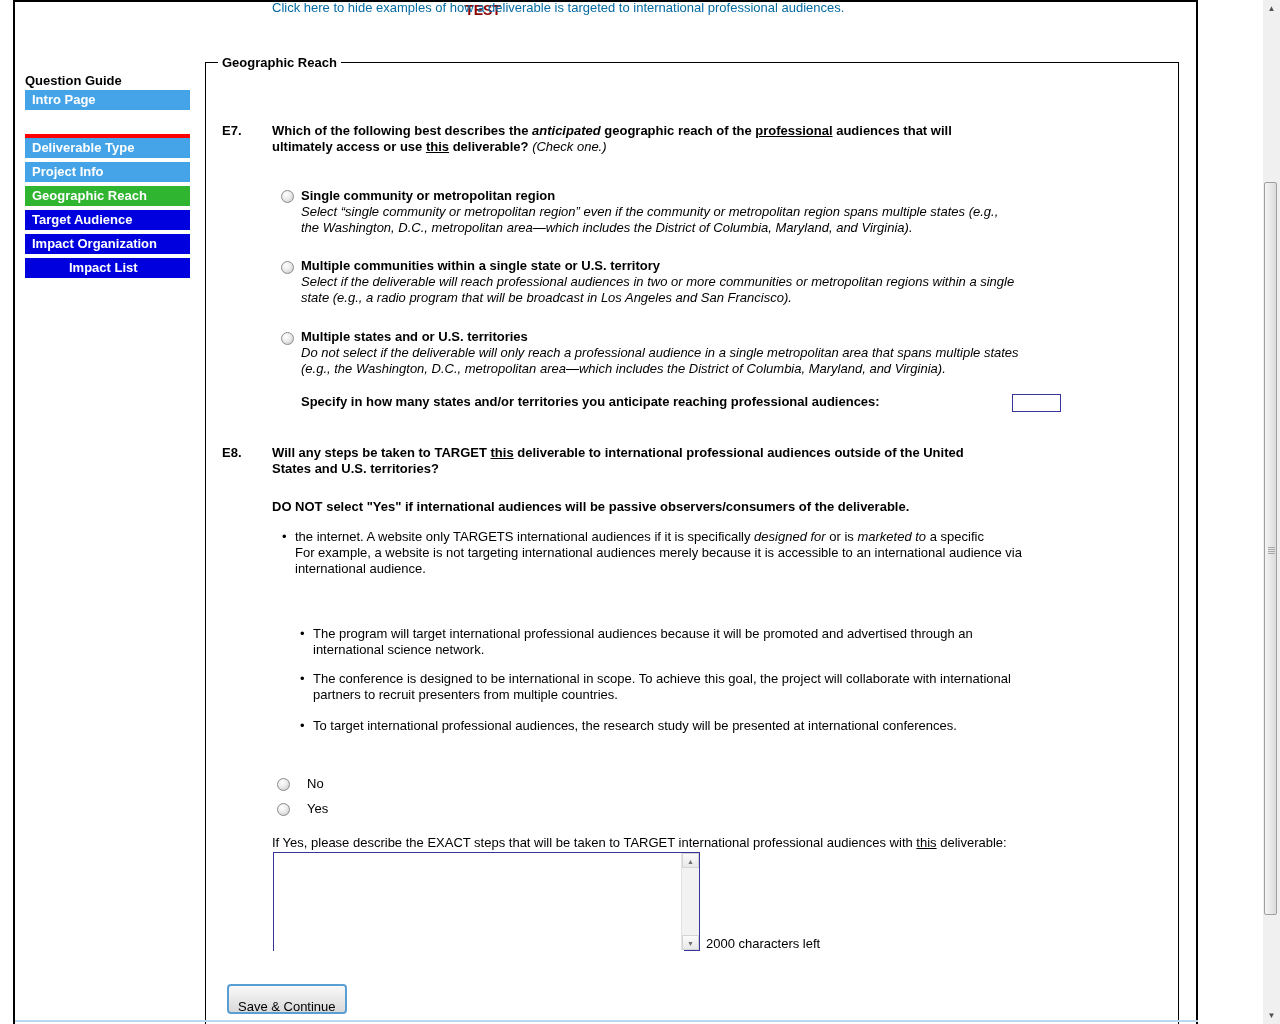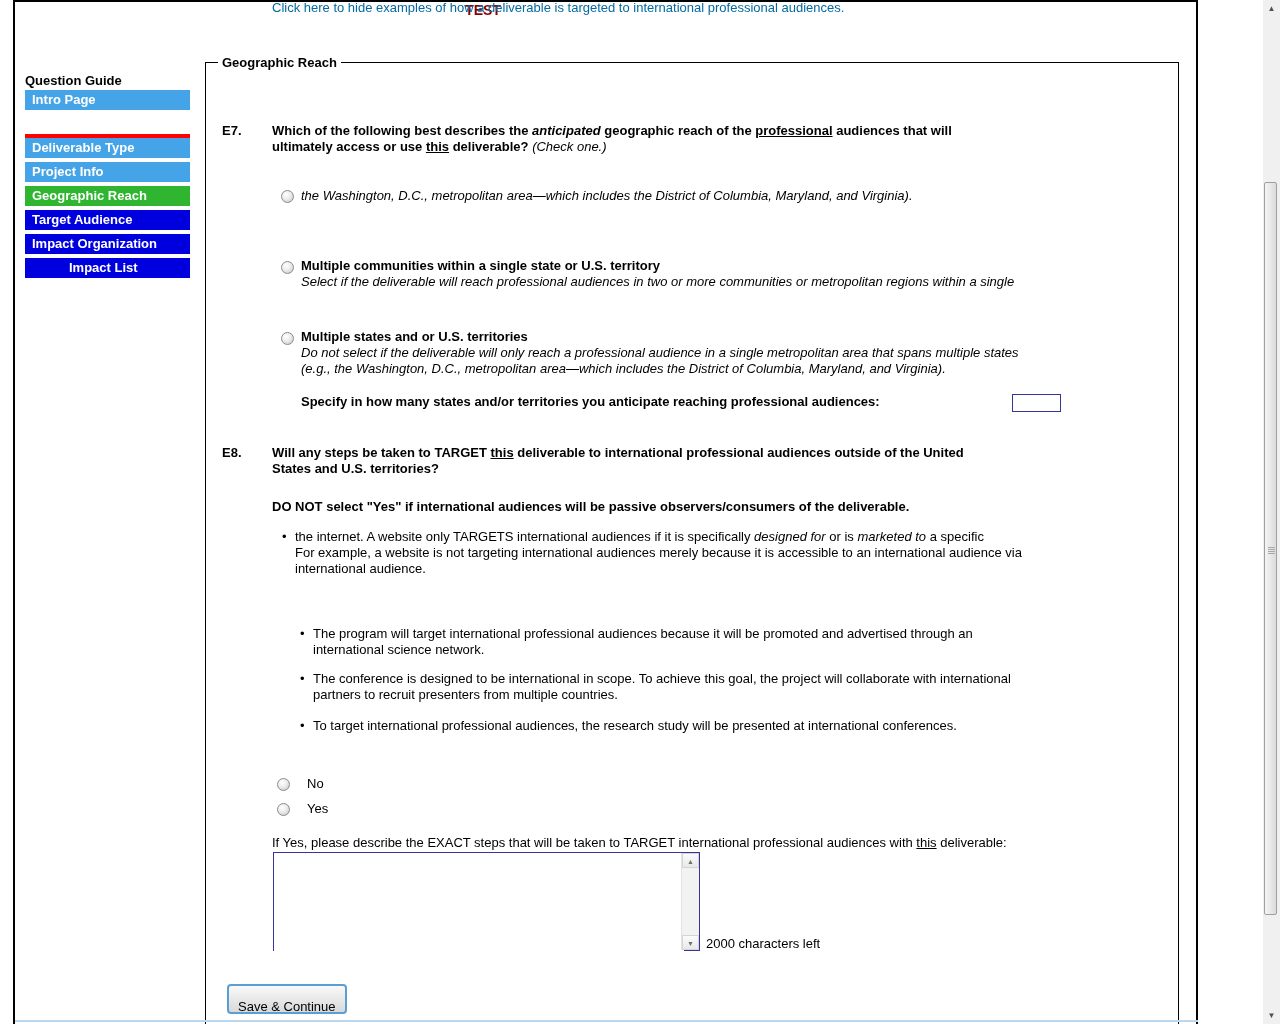--- a/index.html
+++ b/index.html
@@ -102,27 +102,30 @@
 </fieldset>
 
 <div class="abs qnum" style="top:123px">E7.</div>
 <div class="abs" style="left:272px;top:123px">
   <div class="qline"><span>Which of the following best describes the </span><span class="i">anticipated</span><span> geographic reach of the </span><span class="u">professional</span><span> audiences that will</span></div>
   <div class="qline"><span>ultimately access or use </span><span class="u">this</span><span> deliverable? </span><span class="i" style="font-weight:normal">(Check one.)</span></div>
 </div>
 
 <span class="abs radio" style="left:281px;top:190px"></span>
 <div class="abs opt-block" style="top:188px">
+  <div class="qline">Single community or metropolitan region</div>
+  <div class="descline">Select “single community or metropolitan region” even if the community or metropolitan region spans multiple states (e.g.,</div>
   <div class="descline">the Washington, D.C., metropolitan area—which includes the District of Columbia, Maryland, and Virginia).</div>
 </div>
 
 <span class="abs radio" style="left:281px;top:261px"></span>
 <div class="abs opt-block" style="top:258px">
   <div class="qline">Multiple communities within a single state or U.S. territory</div>
   <div class="descline">Select if the deliverable will reach professional audiences in two or more communities or metropolitan regions within a single</div>
+  <div class="descline">state (e.g., a radio program that will be broadcast in Los Angeles and San Francisco).</div>
 </div>
 
 <span class="abs radio" style="left:281px;top:332px"></span>
 <div class="abs opt-block" style="top:329px">
   <div class="qline">Multiple states and or U.S. territories</div>
   <div class="descline">Do not select if the deliverable will only reach a professional audience in a single metropolitan area that spans multiple states</div>
   <div class="descline">(e.g., the Washington, D.C., metropolitan area—which includes the District of Columbia, Maryland, and Virginia).</div>
 </div>
 
 <div class="abs qline" style="left:301px;top:394px">Specify in how many states and/or territories you anticipate reaching professional audiences:</div>

